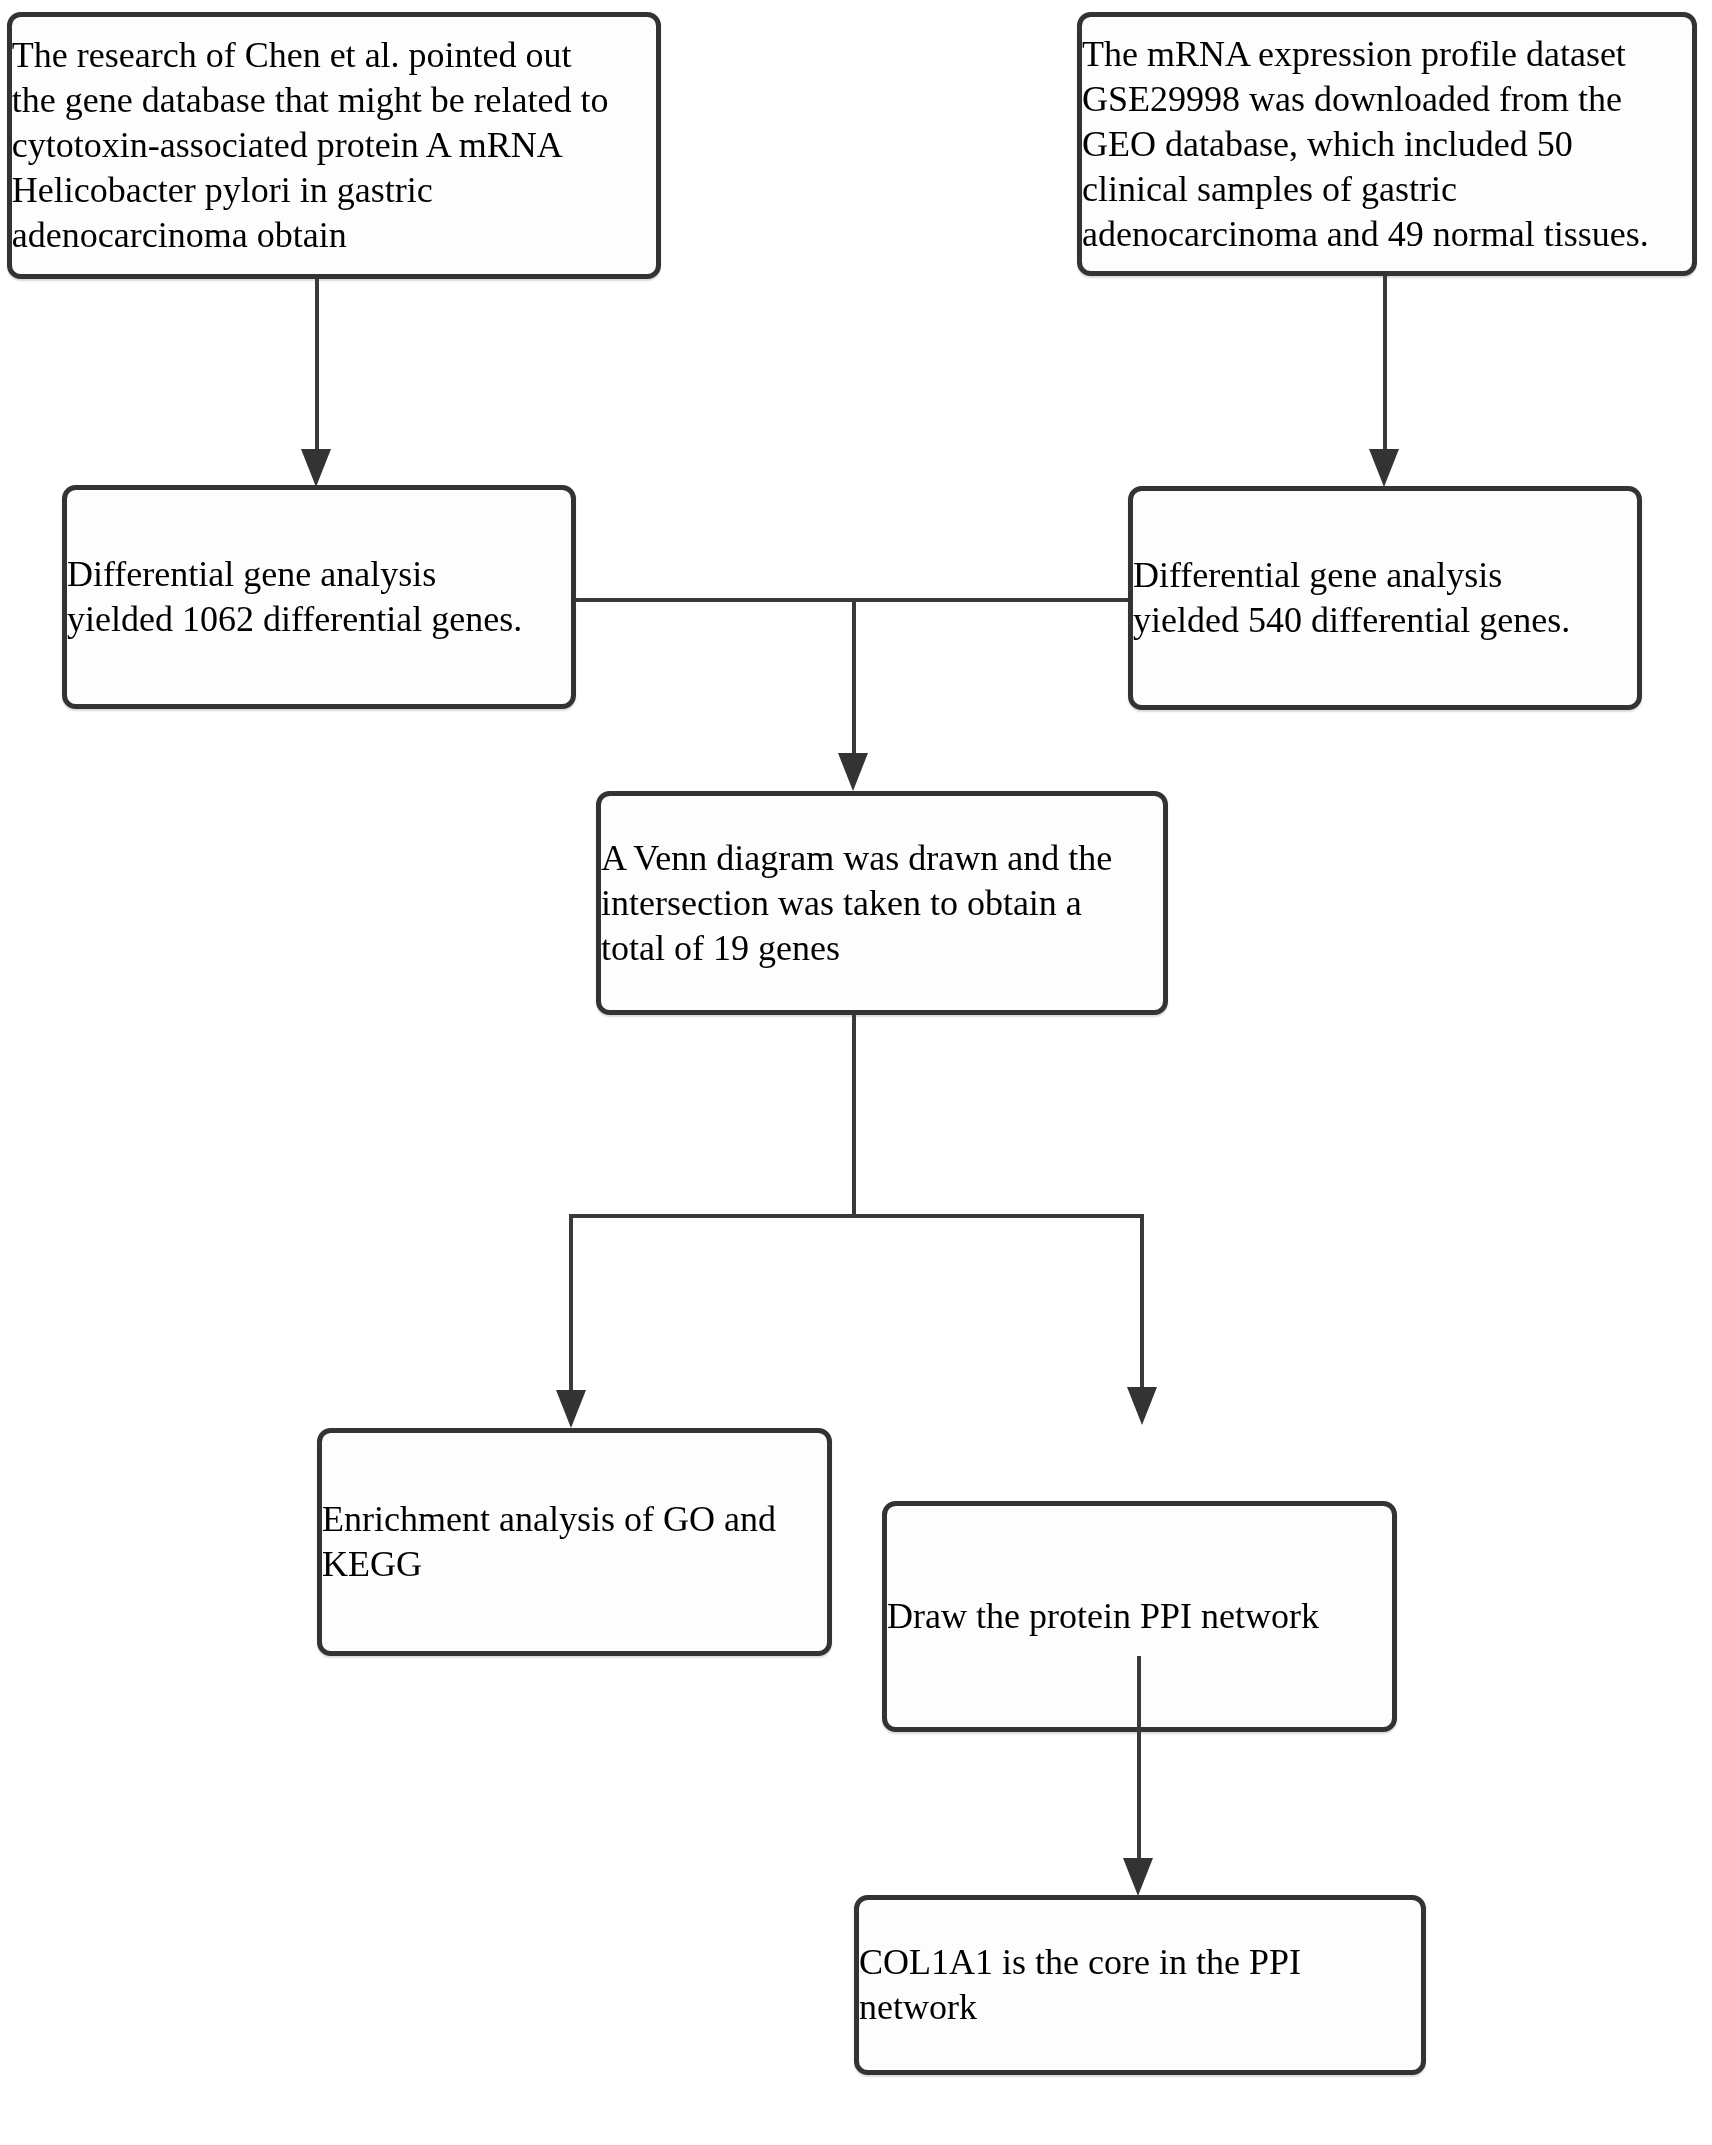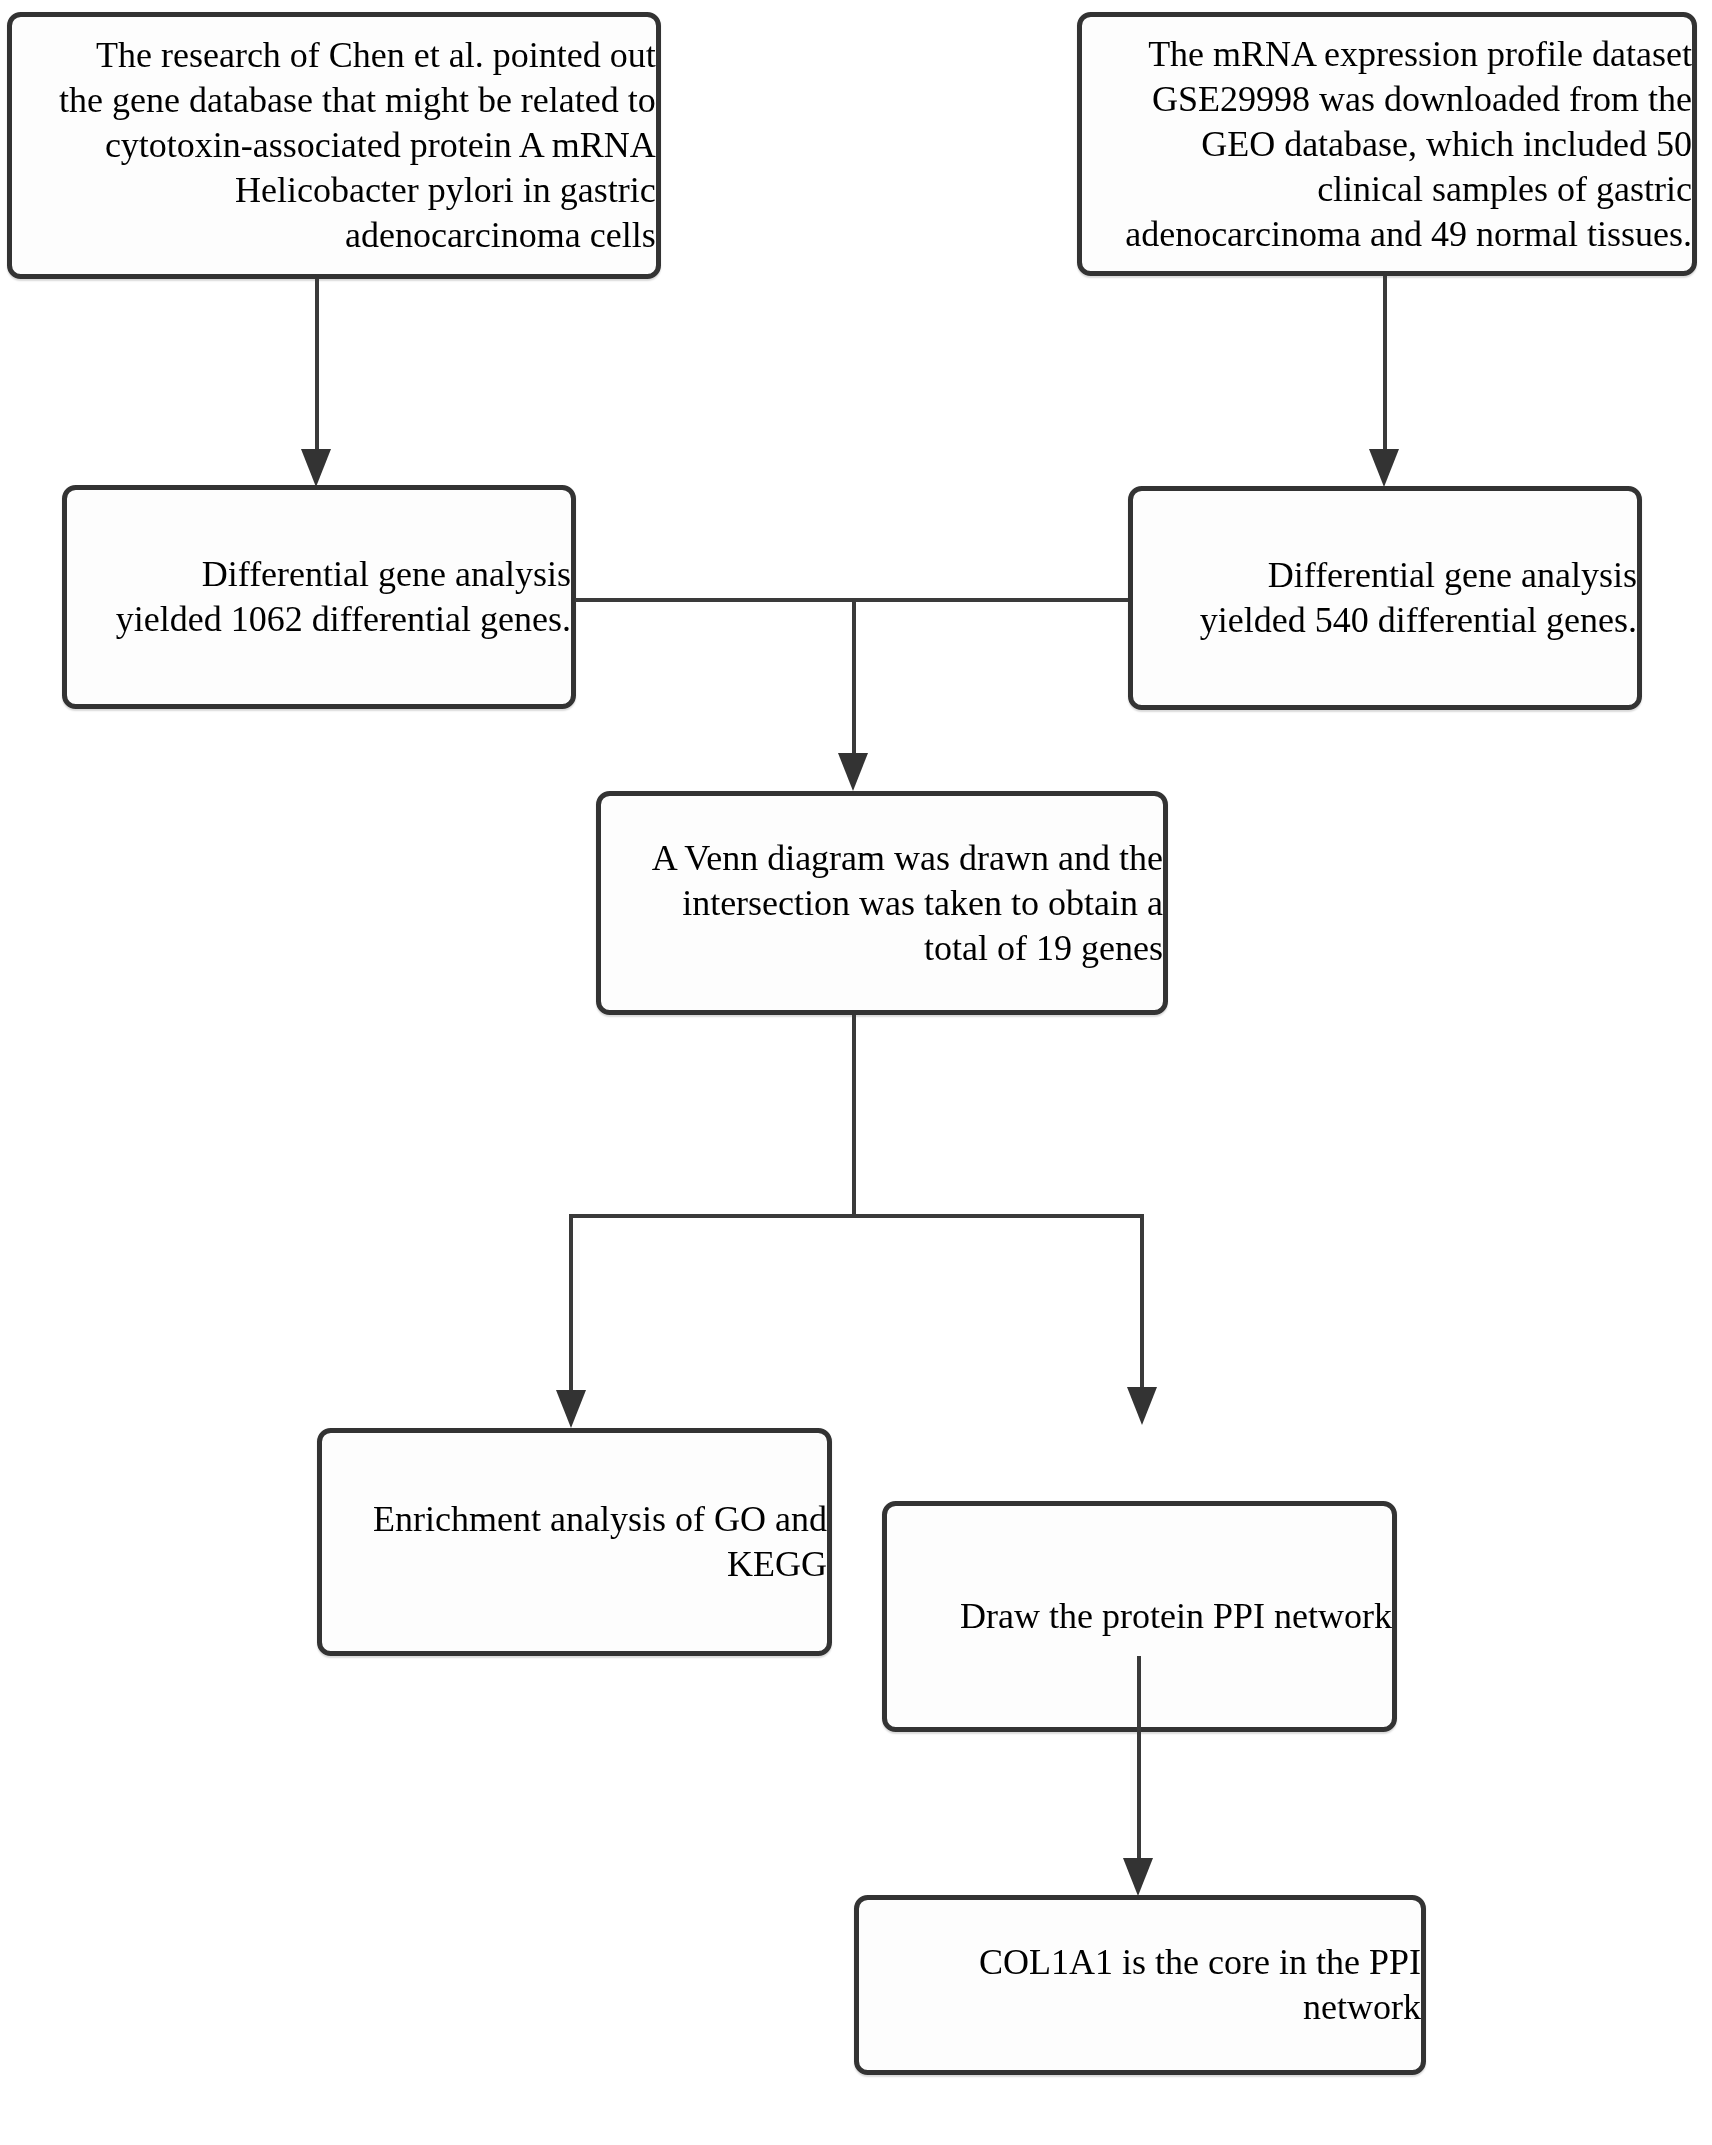--- a/index.html
+++ b/index.html
@@ -14,21 +14,21 @@
   }
   .box {
     position: absolute;
     box-sizing: border-box;
     border: 5.1px solid #333333;
     border-radius: 13.7px;
     background: #fdfdfd;
     display: flex;
     align-items: center;
     justify-content: center;
-    text-align: right;
+    text-align: left;
     font-size: 36px;
     line-height: 45px;
     box-shadow: 0 1.7px 1.7px rgba(0,0,0,0.15);
   }
   .box-text { width: 100%; }
   .tl { display: block; white-space: nowrap; }
   .seg {
     position: absolute;
     background: #3a3a3a;
   }
@@ -45,21 +45,21 @@
 <body>
 
 <div class="canvas">
 
   <div class="box" style="left:6.8px; top:12px; width:654px; height:267px;">
     <div class="box-text">
       <span class="tl">The research of Chen et al. pointed out</span>
       <span class="tl">the gene database that might be related to</span>
       <span class="tl">cytotoxin-associated protein A mRNA</span>
       <span class="tl">Helicobacter pylori in gastric</span>
-      <span class="tl">adenocarcinoma cells</span>
+      <span class="tl">adenocarcinoma obtain</span>
     </div>
   </div>
 
   <div class="box" style="left:1077px; top:12px; width:620px; height:264px;">
     <div class="box-text">
       <span class="tl">The mRNA expression profile dataset</span>
       <span class="tl">GSE29998 was downloaded from the</span>
       <span class="tl">GEO database, which included 50</span>
       <span class="tl">clinical samples of gastric</span>
       <span class="tl">adenocarcinoma and 49 normal tissues.</span>

